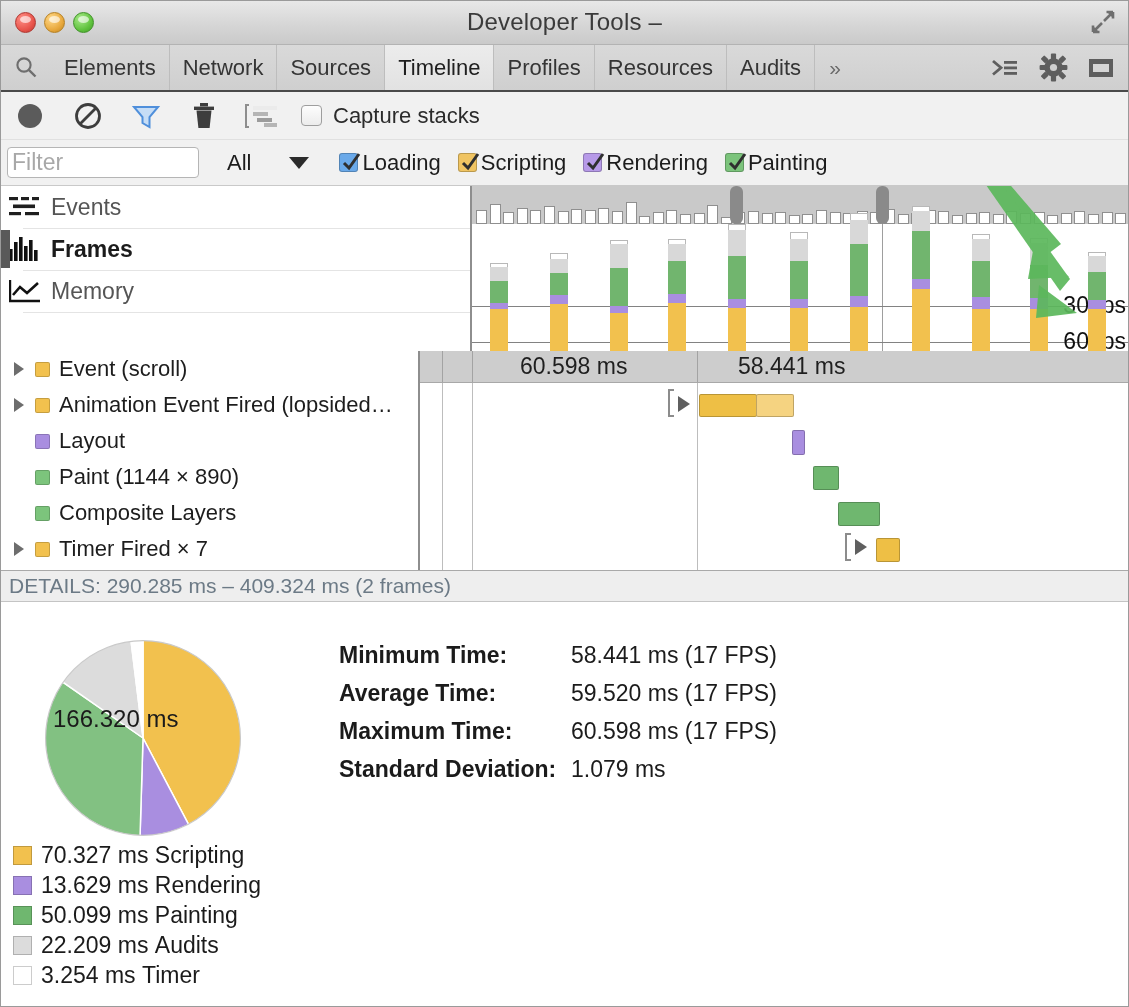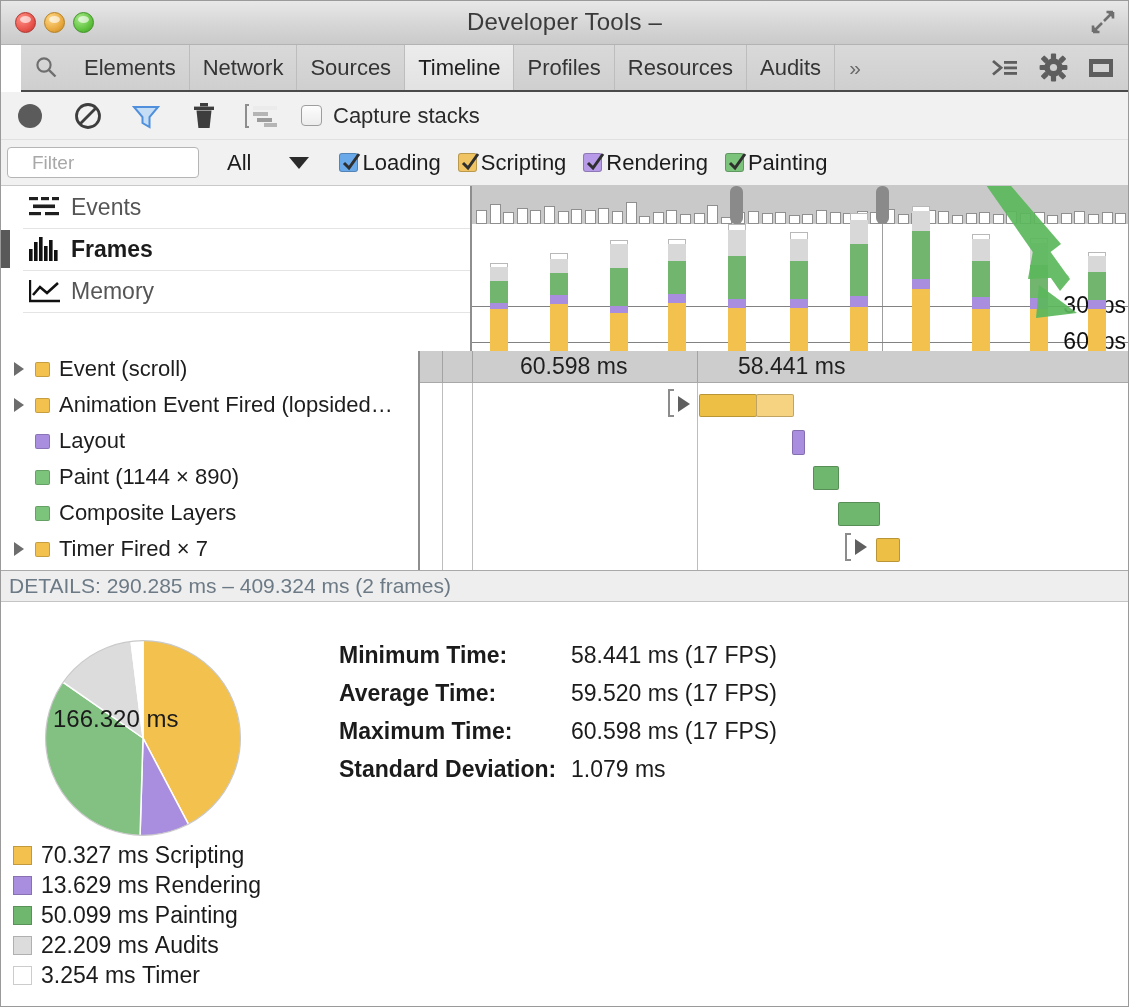--- a/index.html
+++ b/index.html
@@ -42,21 +42,21 @@
   .expand-btn {
     position: absolute; right: 12px; top: 8px;
     width: 26px; height: 26px; cursor: pointer;
   }
 
   
   .tabbar {
     position: relative; height: 47px;
     background: linear-gradient(to bottom, #d9d9d9 0%, #cfcfcf 100%);
     border-bottom: 2px solid #4a4a4a;
-    display: flex; align-items: stretch; margin-left: 20px;
+    display: flex; align-items: stretch;
   }
   .search-icon-wrap {
     width: 50px; display: flex; align-items: center; justify-content: center;
     cursor: pointer;
   }
   .tab {
     display: flex; align-items: center; padding: 0 13px;
     font-size: 22px; color: #353535; cursor: pointer;
     border-right: 1px solid #bdbdbd;
   }
@@ -86,41 +86,41 @@
   
   .toolbar2 {
     position: relative; height: 46px;
     background: #f1f1f1;
     display: flex; align-items: center; padding-left: 6px;
     border-bottom: 1px solid #c9c9c9;
   }
   .filter-input {
     width: 192px; height: 31px;
     border: 1px solid #b5b5b5; border-radius: 4px;
-    background: #fff; font-size: 19px; color: #2b2b2b;
-    padding: 0 24px; font-family: "Liberation Sans", sans-serif;
+    background: #fff; font-size: 23px; color: #2b2b2b;
+    padding: 0 4px; font-family: "Liberation Sans", sans-serif;
   }
   .filter-input::placeholder { color: #a8a8a8; }
   .all-label { font-size: 22px; color: #1c1c1c; margin-left: 28px; cursor: pointer; }
   .all-caret { margin-left: 36px; cursor: pointer; font-size: 0; }
   .cb-group { display: flex; align-items: center; margin-left: 28px; gap: 17px; }
   .cb-item { display: flex; align-items: center; cursor: pointer; }
   .cb-box {
     width: 19px; height: 19px; border-radius: 3px; position: relative;
     border: 1px solid rgba(0,0,0,0.22);
   }
   .cb-box svg { position: absolute; left: 1px; top: -2px; }
   .cb-text { font-size: 22px; color: #1c1c1c; margin-left: 4px; }
 
   
   .midrow { position: relative; height: 165px; display: flex; background: #fff; }
   .side-list { width: 471px; position: relative; background: #fff; border-right: 2px solid #8e8e8e; }
   .side-item {
     position: relative; display: flex; align-items: center;
-    height: 42px; padding-left: 28px; cursor: pointer;
+    height: 42px; padding-left: 8px; cursor: pointer;
   }
   .side-item .s-ico { width: 42px; display:flex; align-items:center; }
   .side-item .s-lbl { font-size: 23px; color: #555; }
   .side-item.active .s-lbl { color: #1b1b1b; font-weight: bold; }
   .side-item.active::before {
     content: ""; position: absolute; left: 0; top: 2px; bottom: 2px;
     width: 9px; background: #595959;
   }
   .side-sep { position:absolute; left:22px; right:0; height:1px; background:#e4e4e4; }
 

